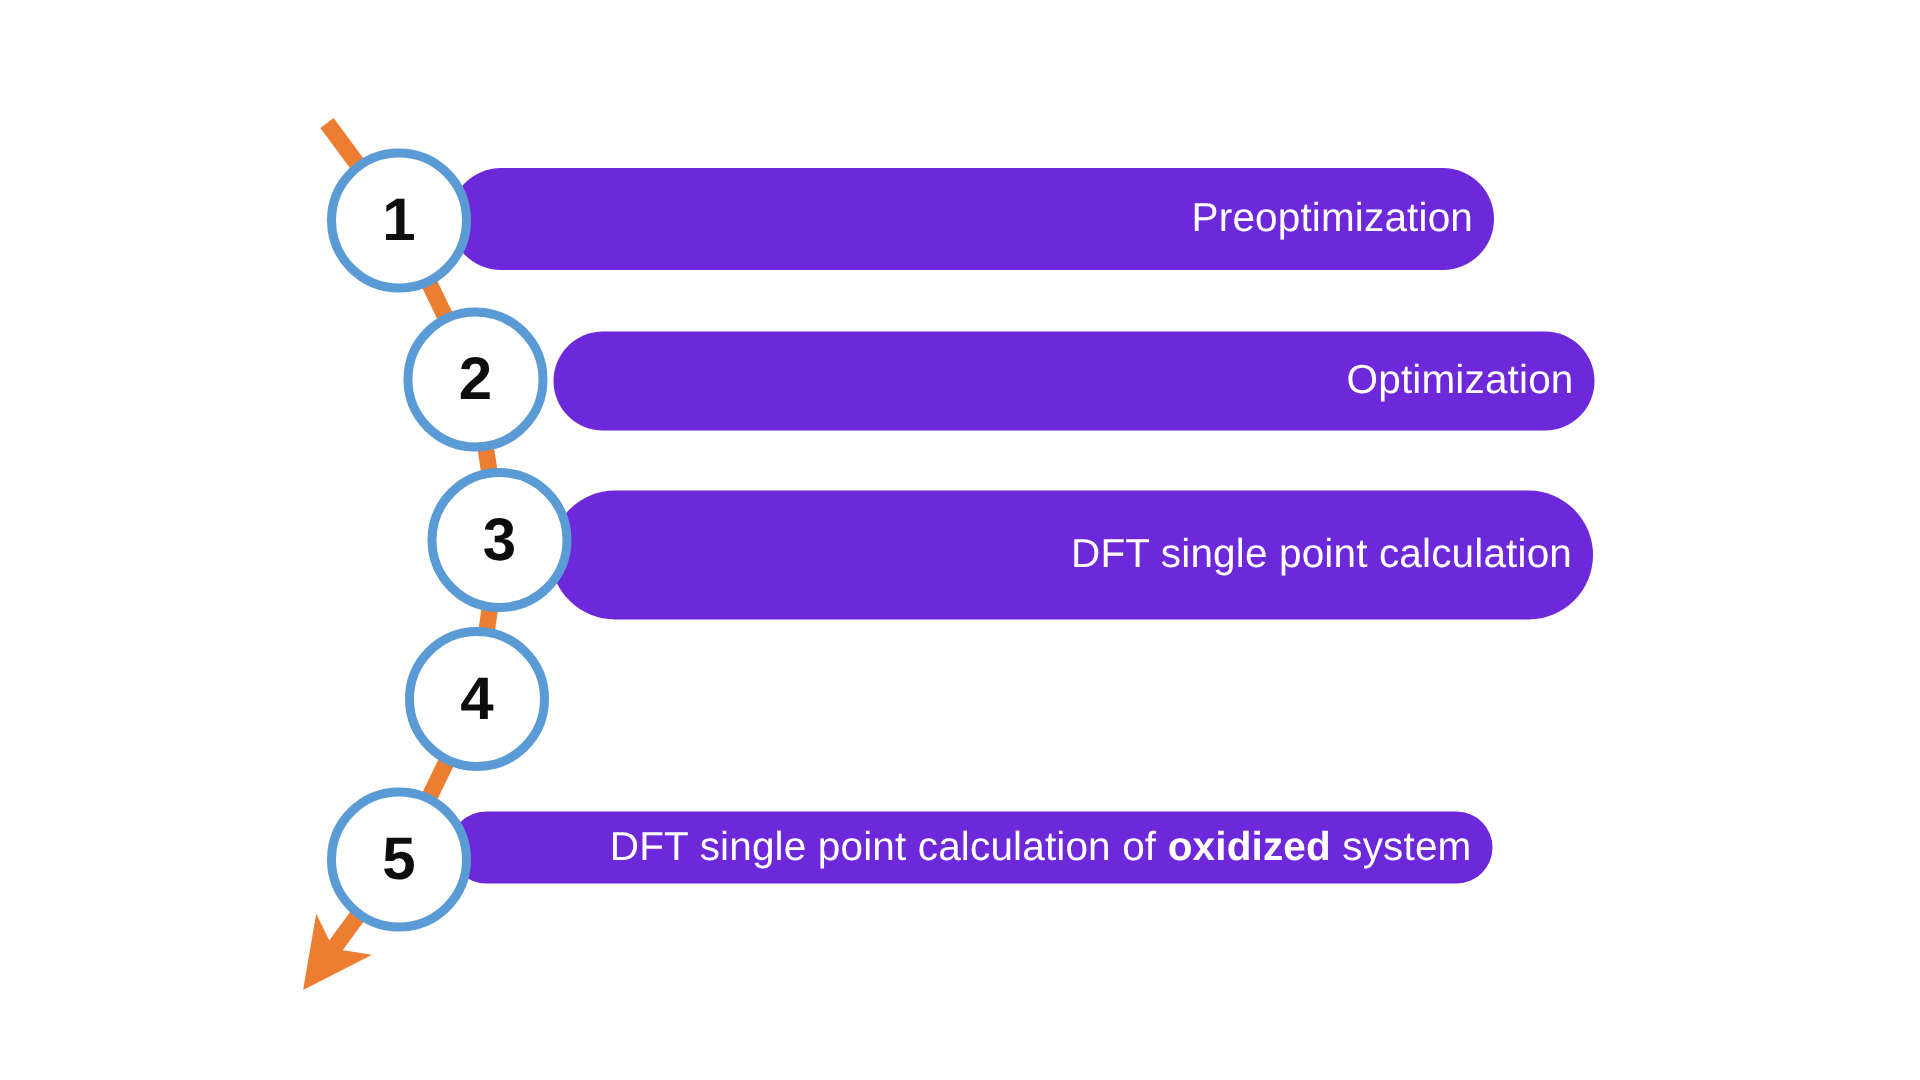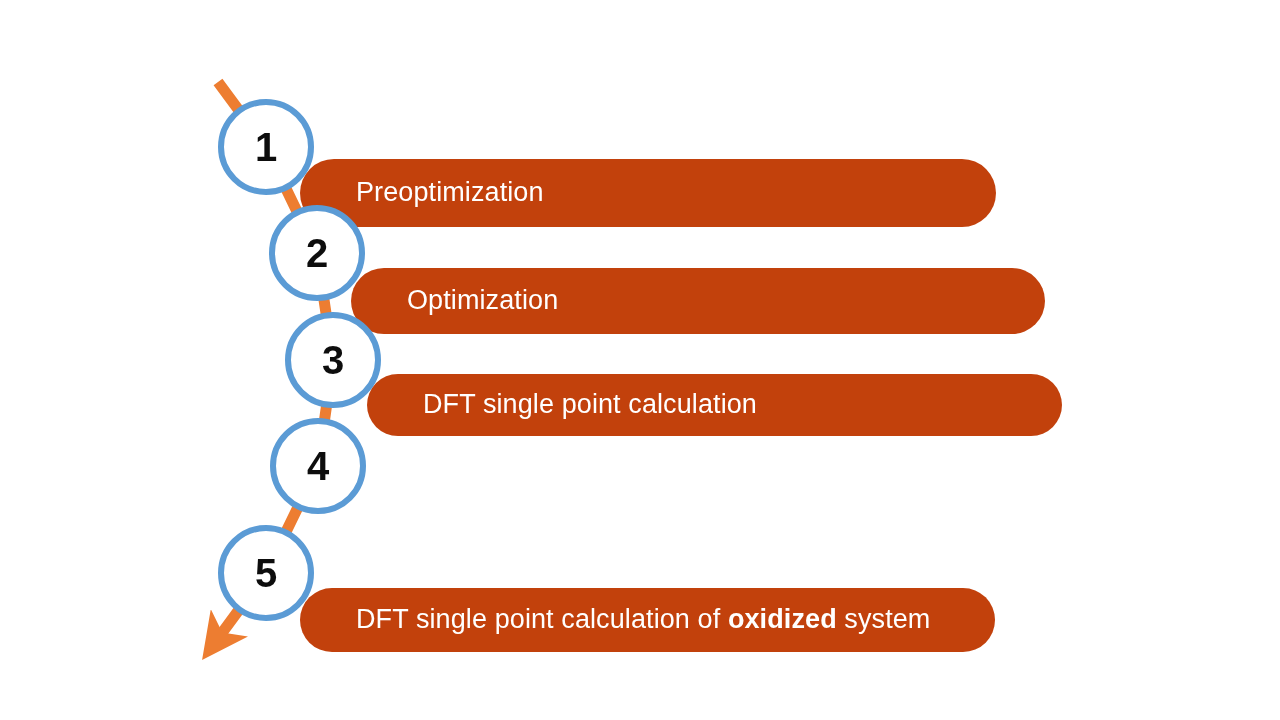--- a/index.html
+++ b/index.html
@@ -21,27 +21,26 @@
     left: 0;
     top: 0;
     width: 1280px;
     height: 720px;
     z-index: 1;
     pointer-events: none;
   }
   .step-bar {
     position: absolute;
     z-index: 2;
-    background: #c2410c;
+    background: #6d28d9;
     border-radius: 999px;
     display: flex;
     align-items: center;
-    justify-content: flex-start;
+    justify-content: flex-end;
     box-sizing: border-box;
-    margin-top: 47px;
   }
   .step-bar-label {
     color: #ffffff;
     font-size: 27px;
     font-weight: 400;
     line-height: 1.1;
     white-space: nowrap;
     letter-spacing: 0.1px;
     padding-left: 56px;
     padding-right: 14px;
@@ -88,38 +87,38 @@
              L 219,637" fill="none" stroke="#ED7D31" stroke-width="11" stroke-linecap="butt" stroke-linejoin="miter" marker-end="url(#arrowhead)"></path>
   </svg>
 
   <div class="step-bar" style="left:300px; top:112px; width:696px; height:68px;">
     <span class="step-bar-label">Preoptimization</span>
   </div>
   <div class="step-circle" style="left:218px; top:99px; width:96px; height:96px;">
     <span class="step-circle-number">1</span>
   </div>
 
-  <div class="step-bar" style="left:351px; top:221px; width:694px; height:66px;">
+  <div class="step-bar" style="left:369px; top:221px; width:694px; height:66px;">
     <span class="step-bar-label">Optimization</span>
   </div>
   <div class="step-circle" style="left:269px; top:205px; width:96px; height:96px;">
     <span class="step-circle-number">2</span>
   </div>
 
-  <div class="step-bar" style="left:367px; top:327px; width:695px; height:62px;">
+  <div class="step-bar" style="left:367px; top:327px; width:695px; height:86px;">
     <span class="step-bar-label">DFT single point calculation</span>
   </div>
   <div class="step-circle" style="left:285px; top:312px; width:96px; height:96px;">
     <span class="step-circle-number">3</span>
   </div>
 
   <div class="step-circle" style="left:270px; top:418px; width:96px; height:96px;">
     <span class="step-circle-number">4</span>
   </div>
 
-  <div class="step-bar" style="left:300px; top:541px; width:695px; height:64px;">
+  <div class="step-bar" style="left:300px; top:541px; width:695px; height:48px;">
     <span class="step-bar-label"><span>DFT single point calculation of </span><b>oxidized</b><span> system</span></span>
   </div>
   <div class="step-circle" style="left:218px; top:525px; width:96px; height:96px;">
     <span class="step-circle-number">5</span>
   </div>
 
 </div>
 
 </body></html>

